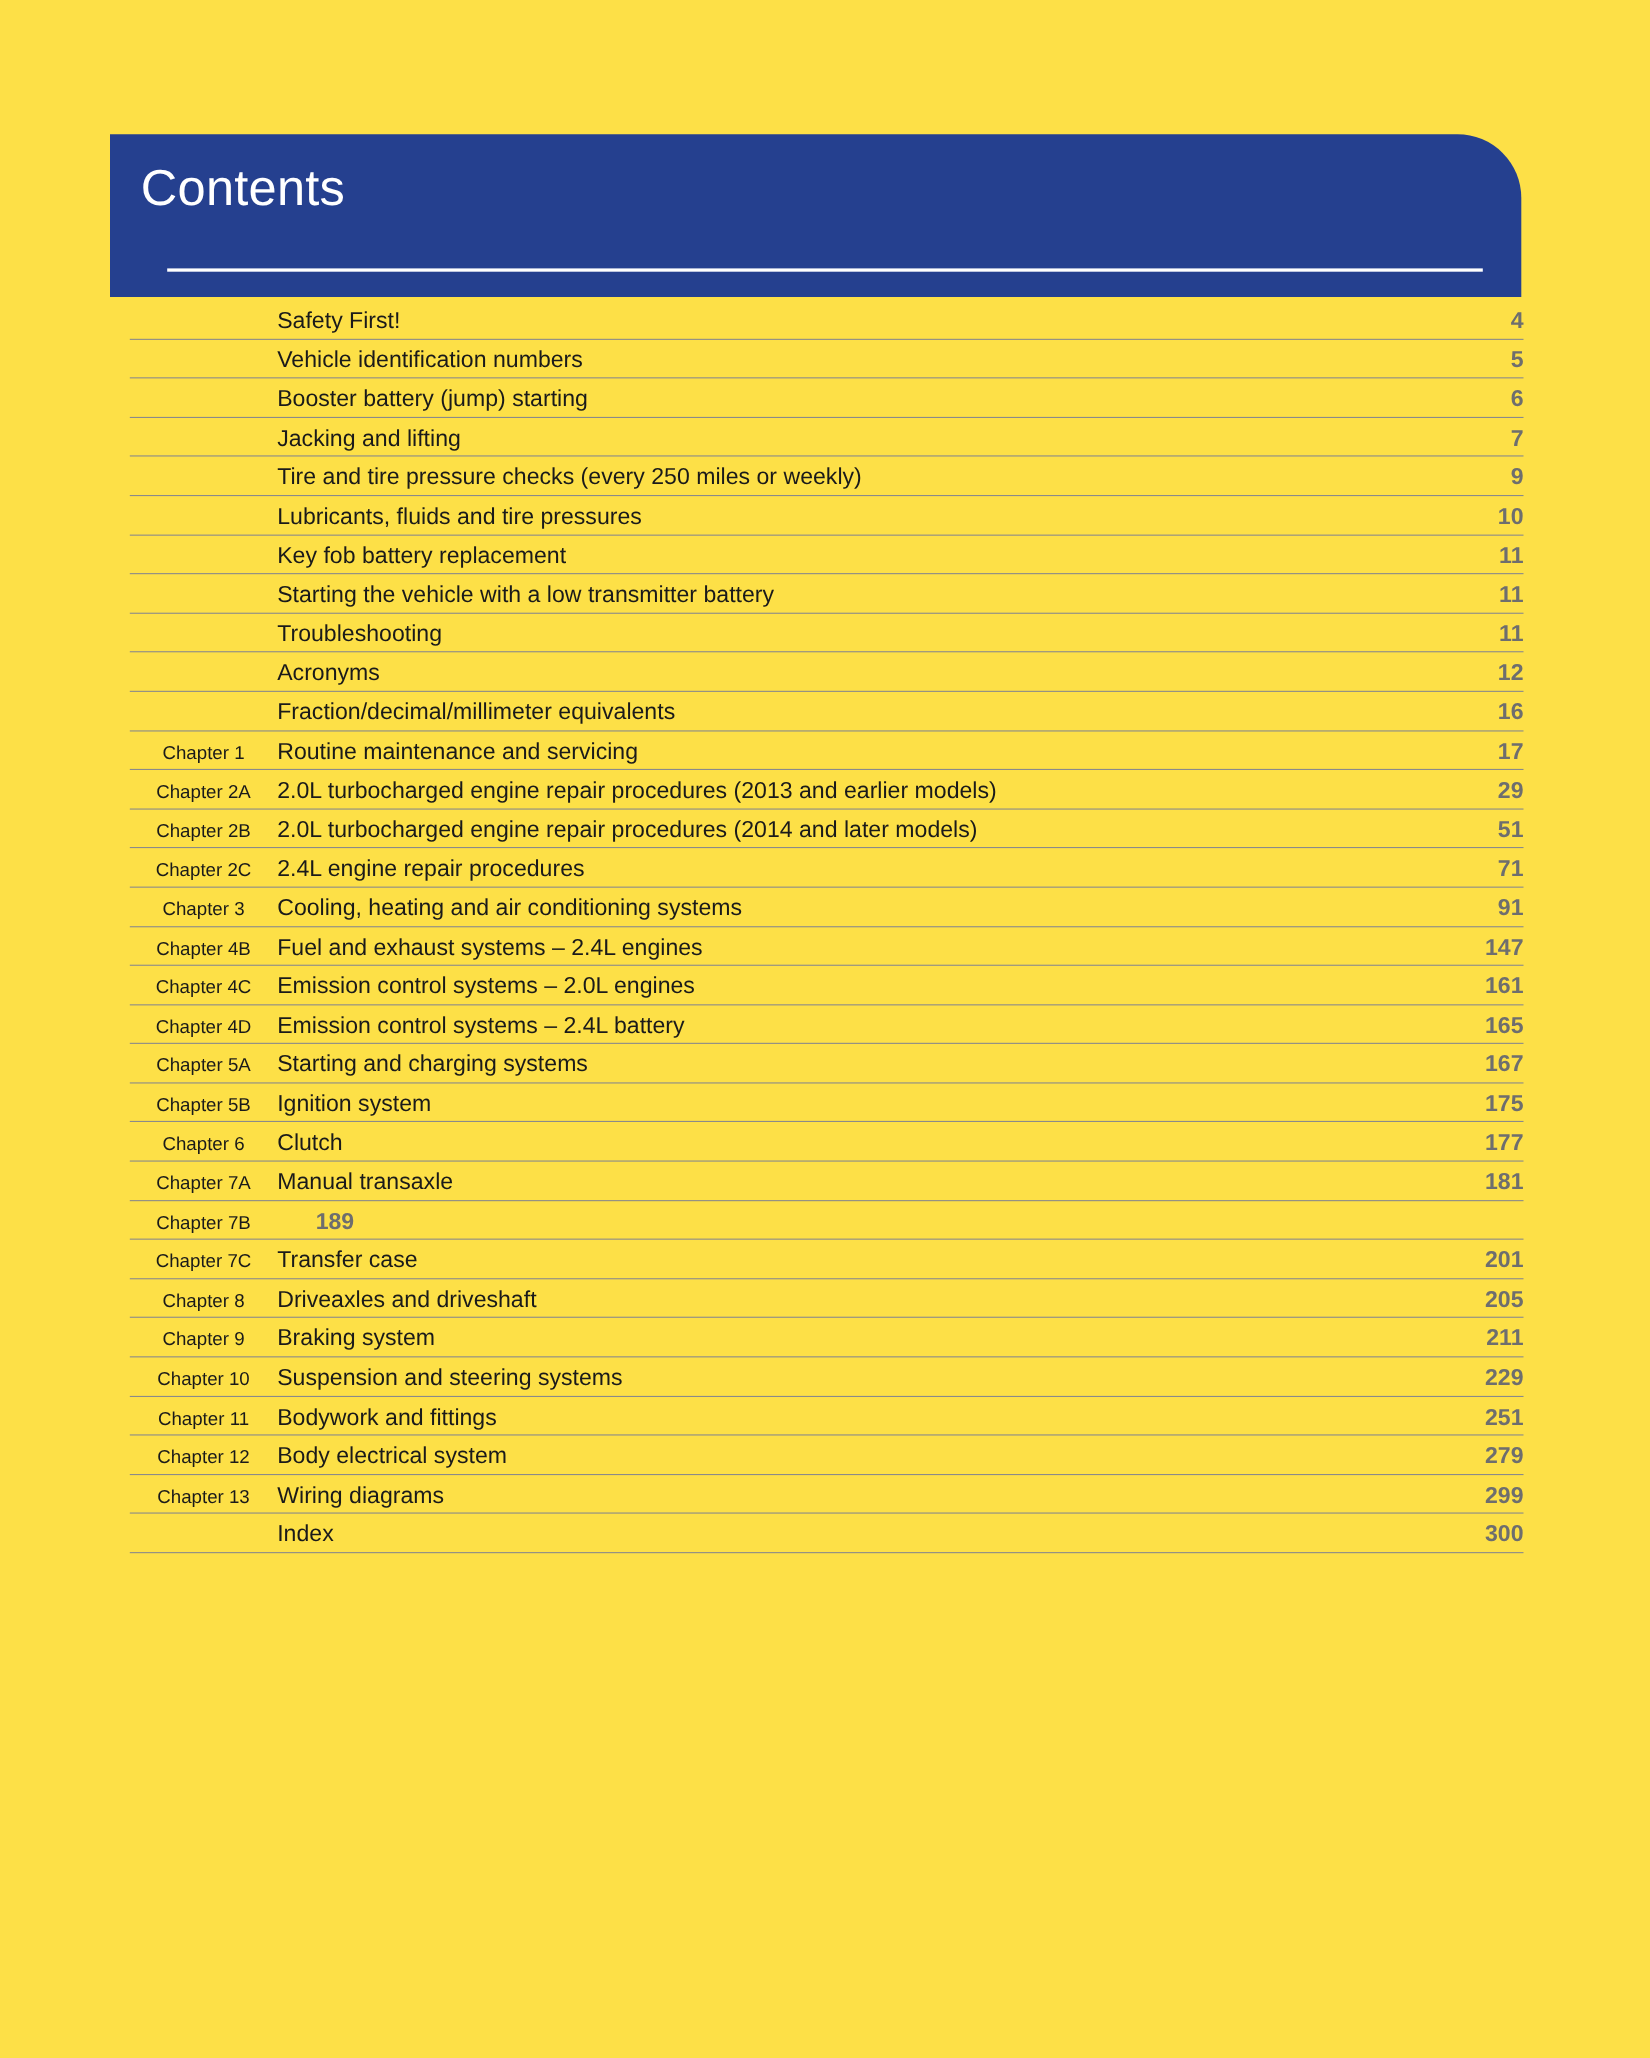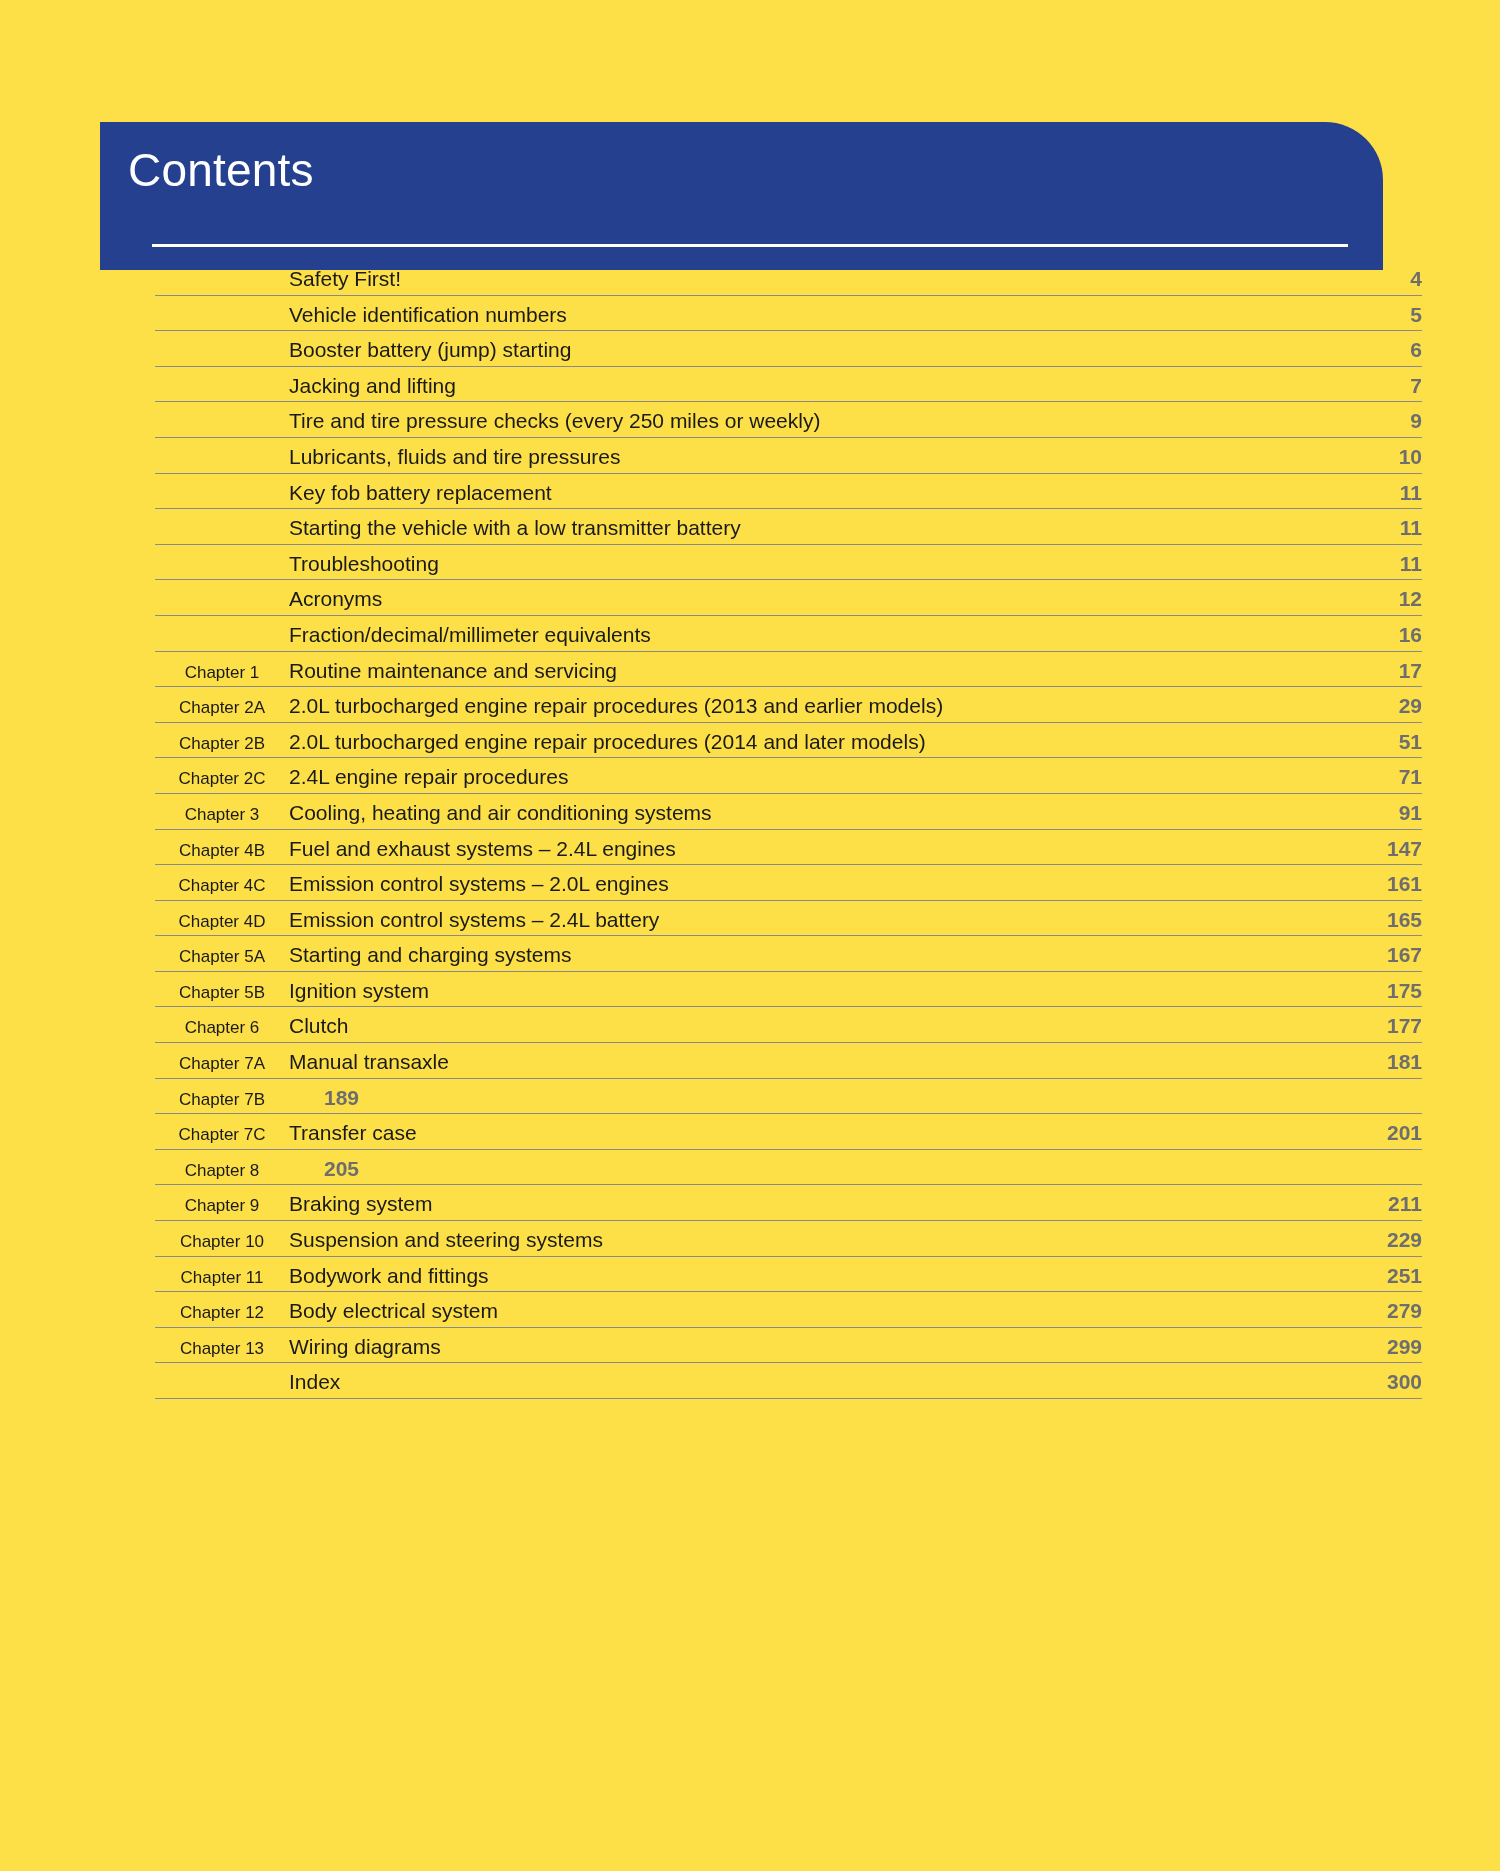--- a/index.html
+++ b/index.html
@@ -53,23 +53,22 @@
     top: 122px;
     width: 1196px;
     height: 3px;
     background: #ffffff;
   }
 
   
   .toc {
     position: absolute;
     left: 118px;
-    top: 260px;
+    top: 273px;
     width: 1267px;
-    margin-left: 37px;
   }
 
   .toc-row {
     position: relative;
     display: flex;
     align-items: baseline;
     height: 35.6px;
     border-bottom: 1.6px solid #8a8a8a;
     box-sizing: border-box;
   }
@@ -233,20 +232,21 @@
         <div class="cell-chapter">Chapter 7B</div>
         <div class="cell-page">189</div>
       </div>
       <div class="toc-row">
         <div class="cell-chapter">Chapter 7C</div>
         <div class="cell-title">Transfer case</div>
         <div class="cell-page">201</div>
       </div>
       <div class="toc-row">
         <div class="cell-chapter">Chapter 8</div>
+        <div class="cell-title">Driveaxles and driveshaft</div>
         <div class="cell-page">205</div>
       </div>
       <div class="toc-row">
         <div class="cell-chapter">Chapter 9</div>
         <div class="cell-title">Braking system</div>
         <div class="cell-page">211</div>
       </div>
       <div class="toc-row">
         <div class="cell-chapter">Chapter 10</div>
         <div class="cell-title">Suspension and steering systems</div>

